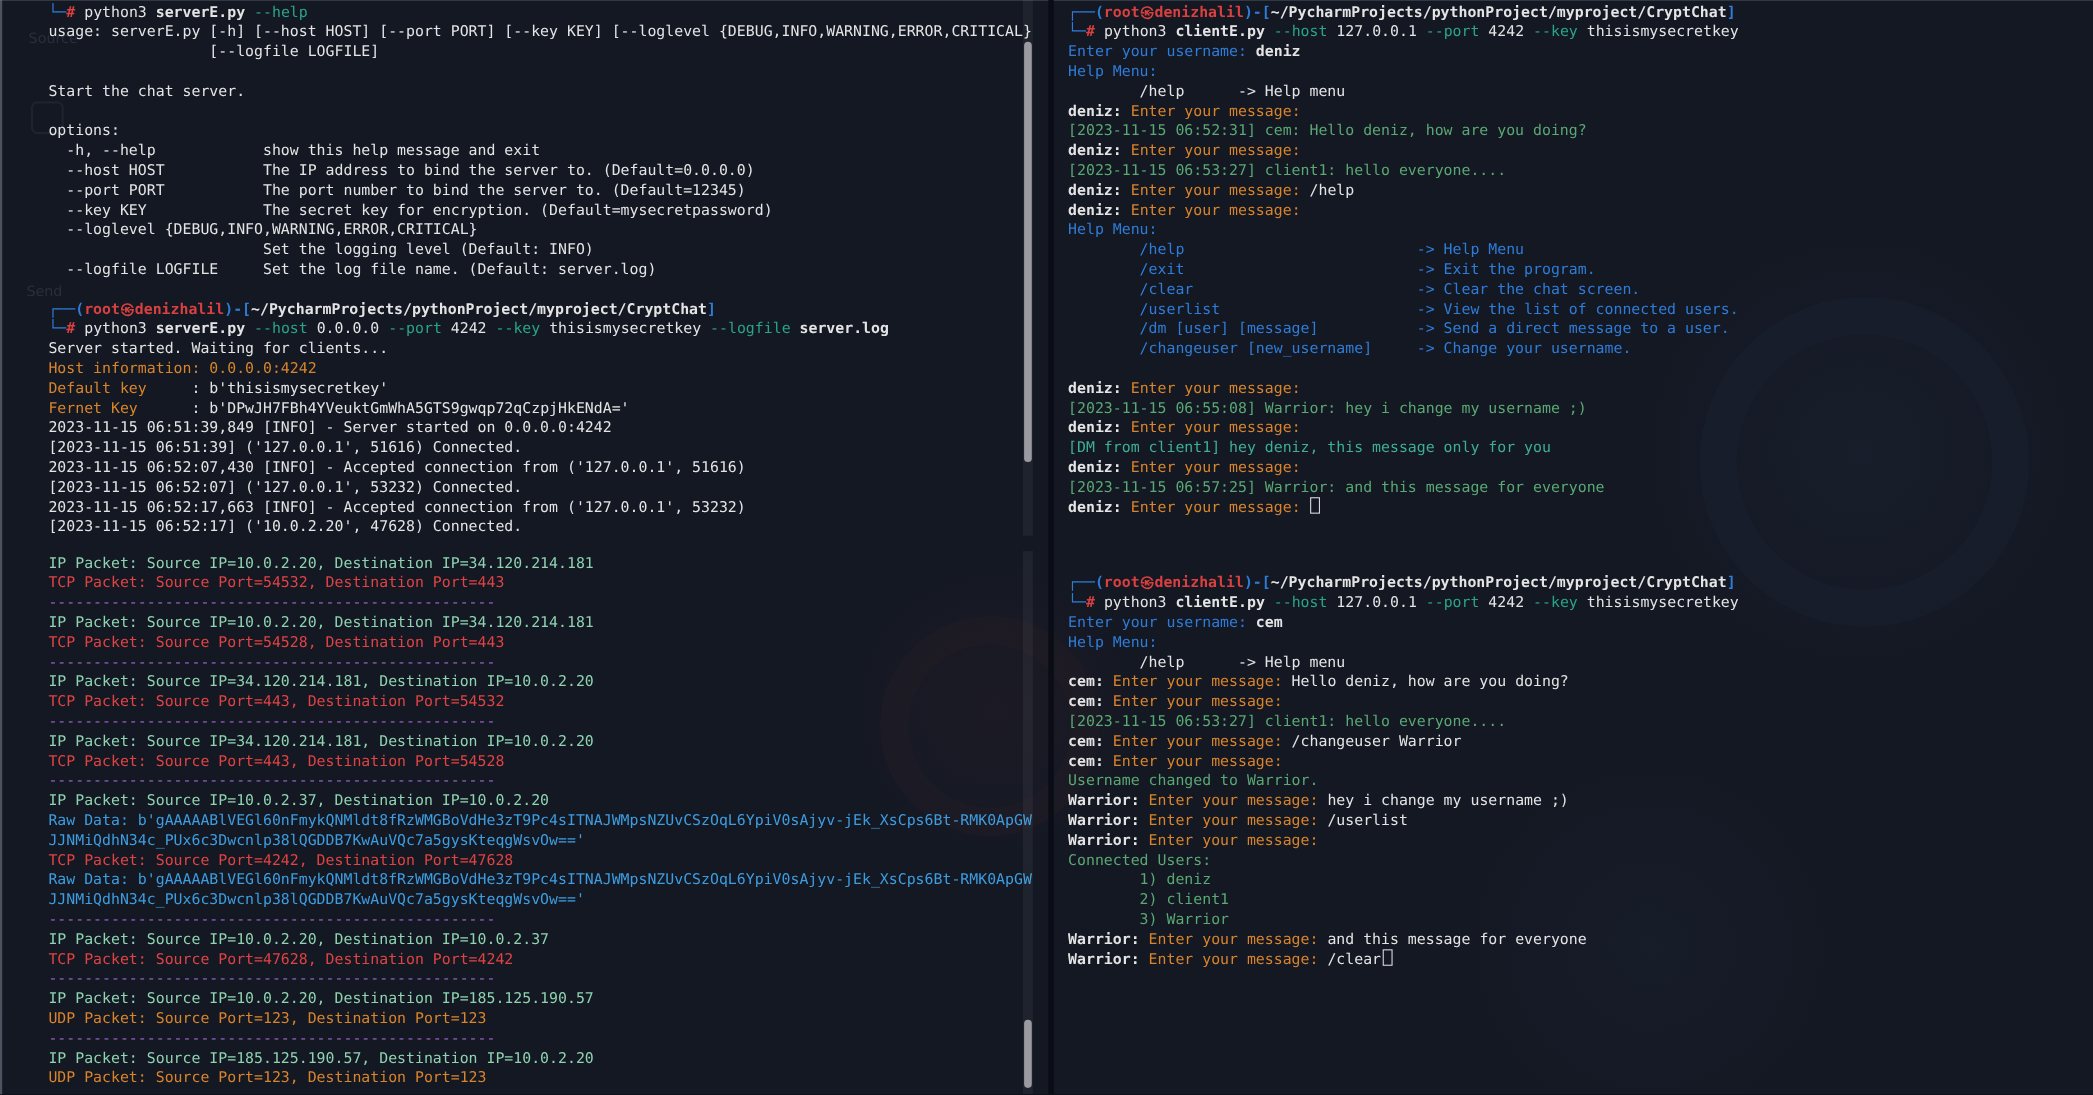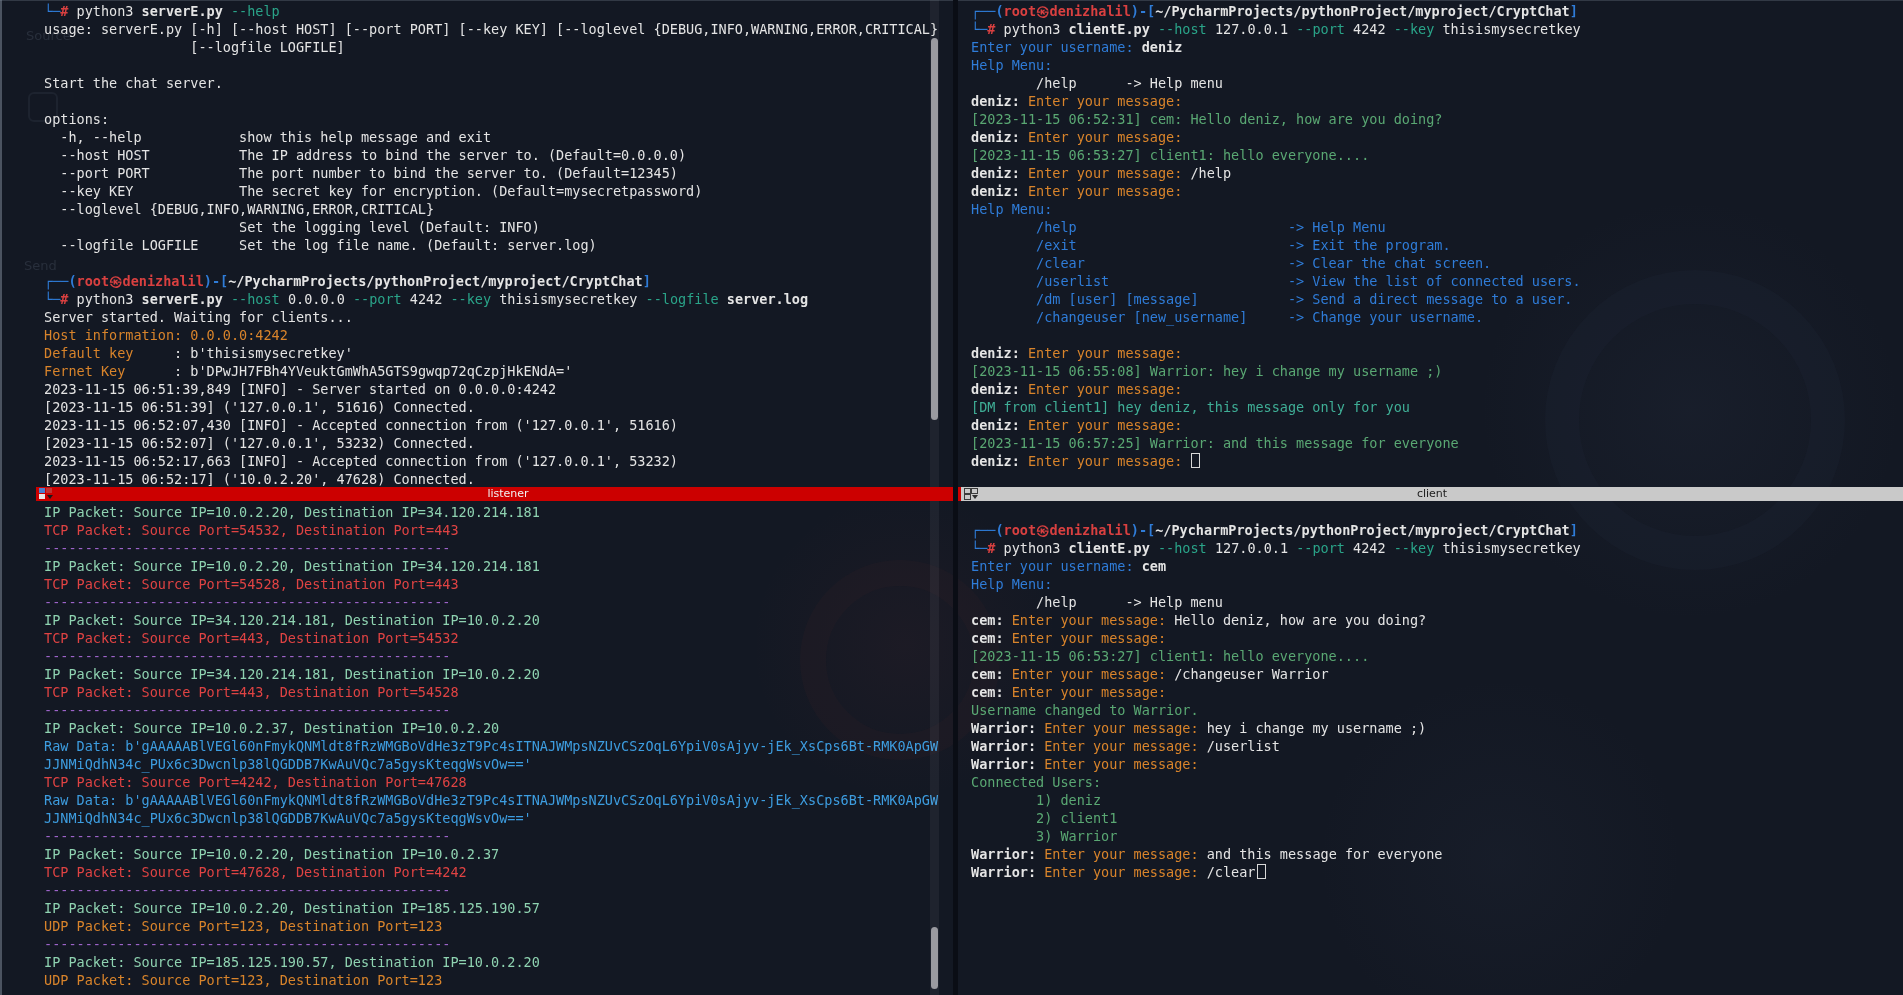--- a/index.html
+++ b/index.html
@@ -64,51 +64,29 @@
   <div class="ghost" style="left:24px; top:258px;">Send</div>
   <div class="ghost-ring ring1"></div>
   <div class="ghost-ring ring2"></div>
 
   <div class="col col-left">
     <div class="pane pane-top"><div class="tl"><span style="color: rgb(47, 124, 216); font-weight: bold;">└─</span><span style="color: rgb(217, 64, 64); font-weight: bold;">#</span><span> python3 </span><span style="font-weight: bold;">serverE.py</span><span style="color: rgb(42, 164, 137);"> --help</span></div><div class="tl"><span>usage: serverE.py [-h] [--host HOST] [--port PORT] [--key KEY] [--loglevel {DEBUG,INFO,WARNING,ERROR,CRITICAL}]</span></div><div class="tl"><span>                  [--logfile LOGFILE]</span></div><div class="tl"></div><div class="tl"><span>Start the chat server.</span></div><div class="tl"></div><div class="tl"><span>options:</span></div><div class="tl"><span>  -h, --help            show this help message and exit</span></div><div class="tl"><span>  --host HOST           The IP address to bind the server to. (Default=0.0.0.0)</span></div><div class="tl"><span>  --port PORT           The port number to bind the server to. (Default=12345)</span></div><div class="tl"><span>  --key KEY             The secret key for encryption. (Default=mysecretpassword)</span></div><div class="tl"><span>  --loglevel {DEBUG,INFO,WARNING,ERROR,CRITICAL}</span></div><div class="tl"><span>                        Set the logging level (Default: INFO)</span></div><div class="tl"><span>  --logfile LOGFILE     Set the log file name. (Default: server.log)</span></div><div class="tl"></div><div class="tl"><span style="color: rgb(47, 124, 216); font-weight: bold;">┌──(</span><span style="color: rgb(217, 64, 64); font-weight: bold;">root㉿denizhalil</span><span style="color: rgb(47, 124, 216); font-weight: bold;">)-[</span><span style="font-weight: bold;">~/PycharmProjects/pythonProject/myproject/CryptChat</span><span style="color: rgb(47, 124, 216); font-weight: bold;">]</span></div><div class="tl"><span style="color: rgb(47, 124, 216); font-weight: bold;">└─</span><span style="color: rgb(217, 64, 64); font-weight: bold;">#</span><span> python3 </span><span style="font-weight: bold;">serverE.py</span><span style="color: rgb(42, 164, 137);"> --host</span><span> 0.0.0.0</span><span style="color: rgb(42, 164, 137);"> --port</span><span> 4242</span><span style="color: rgb(42, 164, 137);"> --key</span><span> thisismysecretkey</span><span style="color: rgb(42, 164, 137);"> --logfile</span><span> </span><span style="font-weight: bold;">server.log</span></div><div class="tl"><span>Server started. Waiting for clients...</span></div><div class="tl"><span style="color: rgb(217, 132, 43);">Host information: 0.0.0.0:4242</span></div><div class="tl"><span style="color: rgb(217, 132, 43);">Default key     </span><span>: b'thisismysecretkey'</span></div><div class="tl"><span style="color: rgb(217, 132, 43);">Fernet Key      </span><span>: b'DPwJH7FBh4YVeuktGmWhA5GTS9gwqp72qCzpjHkENdA='</span></div><div class="tl"><span>2023-11-15 06:51:39,849 [INFO] - Server started on 0.0.0.0:4242</span></div><div class="tl"><span>[2023-11-15 06:51:39] ('127.0.0.1', 51616) Connected.</span></div><div class="tl"><span>2023-11-15 06:52:07,430 [INFO] - Accepted connection from ('127.0.0.1', 51616)</span></div><div class="tl"><span>[2023-11-15 06:52:07] ('127.0.0.1', 53232) Connected.</span></div><div class="tl"><span>2023-11-15 06:52:17,663 [INFO] - Accepted connection from ('127.0.0.1', 53232)</span></div><div class="tl"><span>[2023-11-15 06:52:17] ('10.0.2.20', 47628) Connected.</span></div></div>
     <div class="scrollbar" style="top:0; height:487px; z-index:3;">
       <div class="thumb thumb-server"></div>
     </div>
 
-    <div class="titlebar red">
-      <span class="group-icon">
-        <svg width="15" height="12" viewBox="0 0 15 12">
-          <rect x="0" y="0" width="6" height="5" fill="#4a7fd0"></rect>
-          <rect x="7" y="0" width="6" height="5" fill="#c03434"></rect>
-          <rect x="0" y="6" width="6" height="5" fill="#e9e9e9"></rect>
-          <path d="M8 7 L14 7 L11 11 Z" fill="#1a1a1a"></path>
-        </svg>
-      </span>
-      <span class="tb-title">listener</span>
-    </div>
 
     <div class="pane pane-bottom"><div class="tl"><span style="color: rgb(143, 211, 177);">IP Packet: Source IP=10.0.2.20, Destination IP=34.120.214.181</span></div><div class="tl"><span style="color: rgb(224, 67, 67);">TCP Packet: Source Port=54532, Destination Port=443</span></div><div class="tl"><span style="color: rgb(157, 99, 201);">--------------------------------------------------</span></div><div class="tl"><span style="color: rgb(143, 211, 177);">IP Packet: Source IP=10.0.2.20, Destination IP=34.120.214.181</span></div><div class="tl"><span style="color: rgb(224, 67, 67);">TCP Packet: Source Port=54528, Destination Port=443</span></div><div class="tl"><span style="color: rgb(157, 99, 201);">--------------------------------------------------</span></div><div class="tl"><span style="color: rgb(143, 211, 177);">IP Packet: Source IP=34.120.214.181, Destination IP=10.0.2.20</span></div><div class="tl"><span style="color: rgb(224, 67, 67);">TCP Packet: Source Port=443, Destination Port=54532</span></div><div class="tl"><span style="color: rgb(157, 99, 201);">--------------------------------------------------</span></div><div class="tl"><span style="color: rgb(143, 211, 177);">IP Packet: Source IP=34.120.214.181, Destination IP=10.0.2.20</span></div><div class="tl"><span style="color: rgb(224, 67, 67);">TCP Packet: Source Port=443, Destination Port=54528</span></div><div class="tl"><span style="color: rgb(157, 99, 201);">--------------------------------------------------</span></div><div class="tl"><span style="color: rgb(143, 211, 177);">IP Packet: Source IP=10.0.2.37, Destination IP=10.0.2.20</span></div><div class="tl"><span style="color: rgb(61, 157, 224);">Raw Data: b'gAAAAABlVEGl60nFmykQNMldt8fRzWMGBoVdHe3zT9Pc4sITNAJWMpsNZUvCSzOqL6YpiV0sAjyv-jEk_XsCps6Bt-RMK0ApGWpbhBRMB</span></div><div class="tl"><span style="color: rgb(61, 157, 224);">JJNMiQdhN34c_PUx6c3Dwcnlp38lQGDDB7KwAuVQc7a5gysKteqgWsvOw=='</span></div><div class="tl"><span style="color: rgb(224, 67, 67);">TCP Packet: Source Port=4242, Destination Port=47628</span></div><div class="tl"><span style="color: rgb(61, 157, 224);">Raw Data: b'gAAAAABlVEGl60nFmykQNMldt8fRzWMGBoVdHe3zT9Pc4sITNAJWMpsNZUvCSzOqL6YpiV0sAjyv-jEk_XsCps6Bt-RMK0ApGWpbhBRMB</span></div><div class="tl"><span style="color: rgb(61, 157, 224);">JJNMiQdhN34c_PUx6c3Dwcnlp38lQGDDB7KwAuVQc7a5gysKteqgWsvOw=='</span></div><div class="tl"><span style="color: rgb(157, 99, 201);">--------------------------------------------------</span></div><div class="tl"><span style="color: rgb(143, 211, 177);">IP Packet: Source IP=10.0.2.20, Destination IP=10.0.2.37</span></div><div class="tl"><span style="color: rgb(224, 67, 67);">TCP Packet: Source Port=47628, Destination Port=4242</span></div><div class="tl"><span style="color: rgb(157, 99, 201);">--------------------------------------------------</span></div><div class="tl"><span style="color: rgb(143, 211, 177);">IP Packet: Source IP=10.0.2.20, Destination IP=185.125.190.57</span></div><div class="tl"><span style="color: rgb(217, 132, 43);">UDP Packet: Source Port=123, Destination Port=123</span></div><div class="tl"><span style="color: rgb(157, 99, 201);">--------------------------------------------------</span></div><div class="tl"><span style="color: rgb(143, 211, 177);">IP Packet: Source IP=185.125.190.57, Destination IP=10.0.2.20</span></div><div class="tl"><span style="color: rgb(217, 132, 43);">UDP Packet: Source Port=123, Destination Port=123</span></div></div>
     <div class="scrollbar" style="top:501px; height:494px; z-index:3;">
       <div class="thumb thumb-listener"></div>
     </div>
   </div>
 
   <div class="divider"></div>
 
   <div class="col col-right">
     <div class="pane pane-top"><div class="tl"><span style="color: rgb(47, 124, 216); font-weight: bold;">┌──(</span><span style="color: rgb(217, 64, 64); font-weight: bold;">root㉿denizhalil</span><span style="color: rgb(47, 124, 216); font-weight: bold;">)-[</span><span style="font-weight: bold;">~/PycharmProjects/pythonProject/myproject/CryptChat</span><span style="color: rgb(47, 124, 216); font-weight: bold;">]</span></div><div class="tl"><span style="color: rgb(47, 124, 216); font-weight: bold;">└─</span><span style="color: rgb(217, 64, 64); font-weight: bold;">#</span><span> python3 </span><span style="font-weight: bold;">clientE.py</span><span style="color: rgb(42, 164, 137);"> --host</span><span> 127.0.0.1</span><span style="color: rgb(42, 164, 137);"> --port</span><span> 4242</span><span style="color: rgb(42, 164, 137);"> --key</span><span> thisismysecretkey</span></div><div class="tl"><span style="color: rgb(47, 124, 216);">Enter your username: </span><span style="font-weight: bold;">deniz</span></div><div class="tl"><span style="color: rgb(47, 124, 216);">Help Menu:</span></div><div class="tl"><span>        /help      -&gt; Help menu</span></div><div class="tl"><span style="font-weight: bold;">deniz: </span><span style="color: rgb(217, 132, 43);">Enter your message: </span></div><div class="tl"><span style="color: rgb(90, 168, 115);">[2023-11-15 06:52:31] cem: Hello deniz, how are you doing?</span></div><div class="tl"><span style="font-weight: bold;">deniz: </span><span style="color: rgb(217, 132, 43);">Enter your message: </span></div><div class="tl"><span style="color: rgb(90, 168, 115);">[2023-11-15 06:53:27] client1: hello everyone....</span></div><div class="tl"><span style="font-weight: bold;">deniz: </span><span style="color: rgb(217, 132, 43);">Enter your message: </span><span>/help</span></div><div class="tl"><span style="font-weight: bold;">deniz: </span><span style="color: rgb(217, 132, 43);">Enter your message: </span></div><div class="tl"><span style="color: rgb(47, 124, 216);">Help Menu:</span></div><div class="tl"><span style="color: rgb(47, 124, 216);">        /help                          -&gt; Help Menu</span></div><div class="tl"><span style="color: rgb(47, 124, 216);">        /exit                          -&gt; Exit the program.</span></div><div class="tl"><span style="color: rgb(47, 124, 216);">        /clear                         -&gt; Clear the chat screen.</span></div><div class="tl"><span style="color: rgb(47, 124, 216);">        /userlist                      -&gt; View the list of connected users.</span></div><div class="tl"><span style="color: rgb(47, 124, 216);">        /dm [user] [message]           -&gt; Send a direct message to a user.</span></div><div class="tl"><span style="color: rgb(47, 124, 216);">        /changeuser [new_username]     -&gt; Change your username.</span></div><div class="tl"></div><div class="tl"><span style="font-weight: bold;">deniz: </span><span style="color: rgb(217, 132, 43);">Enter your message: </span></div><div class="tl"><span style="color: rgb(90, 168, 115);">[2023-11-15 06:55:08] Warrior: hey i change my username ;)</span></div><div class="tl"><span style="font-weight: bold;">deniz: </span><span style="color: rgb(217, 132, 43);">Enter your message: </span></div><div class="tl"><span style="color: rgb(63, 174, 150);">[DM from client1] hey deniz, this message only for you</span></div><div class="tl"><span style="font-weight: bold;">deniz: </span><span style="color: rgb(217, 132, 43);">Enter your message: </span></div><div class="tl"><span style="color: rgb(90, 168, 115);">[2023-11-15 06:57:25] Warrior: and this message for everyone</span></div><div class="tl"><span style="font-weight: bold;">deniz: </span><span style="color: rgb(217, 132, 43);">Enter your message: </span><span class="cursor"></span></div></div>
 
-    <div class="titlebar gray">
-      <span class="group-icon">
-        <svg width="15" height="12" viewBox="0 0 15 12">
-          <rect x="0.5" y="0.5" width="6" height="5" fill="none" stroke="#3c3c3c"></rect>
-          <rect x="7.5" y="0.5" width="6" height="5" fill="none" stroke="#3c3c3c"></rect>
-          <rect x="0.5" y="6.5" width="6" height="5" fill="none" stroke="#3c3c3c"></rect>
-          <path d="M8 7 L14 7 L11 11 Z" fill="#2e2e2e"></path>
-        </svg>
-      </span>
-      <span class="tb-title">client</span>
-    </div>
 
     <div class="pane pane-bottom"><div class="tl"></div><div class="tl"><span style="color: rgb(47, 124, 216); font-weight: bold;">┌──(</span><span style="color: rgb(217, 64, 64); font-weight: bold;">root㉿denizhalil</span><span style="color: rgb(47, 124, 216); font-weight: bold;">)-[</span><span style="font-weight: bold;">~/PycharmProjects/pythonProject/myproject/CryptChat</span><span style="color: rgb(47, 124, 216); font-weight: bold;">]</span></div><div class="tl"><span style="color: rgb(47, 124, 216); font-weight: bold;">└─</span><span style="color: rgb(217, 64, 64); font-weight: bold;">#</span><span> python3 </span><span style="font-weight: bold;">clientE.py</span><span style="color: rgb(42, 164, 137);"> --host</span><span> 127.0.0.1</span><span style="color: rgb(42, 164, 137);"> --port</span><span> 4242</span><span style="color: rgb(42, 164, 137);"> --key</span><span> thisismysecretkey</span></div><div class="tl"><span style="color: rgb(47, 124, 216);">Enter your username: </span><span style="font-weight: bold;">cem</span></div><div class="tl"><span style="color: rgb(47, 124, 216);">Help Menu:</span></div><div class="tl"><span>        /help      -&gt; Help menu</span></div><div class="tl"><span style="font-weight: bold;">cem: </span><span style="color: rgb(217, 132, 43);">Enter your message: </span><span>Hello deniz, how are you doing?</span></div><div class="tl"><span style="font-weight: bold;">cem: </span><span style="color: rgb(217, 132, 43);">Enter your message: </span></div><div class="tl"><span style="color: rgb(90, 168, 115);">[2023-11-15 06:53:27] client1: hello everyone....</span></div><div class="tl"><span style="font-weight: bold;">cem: </span><span style="color: rgb(217, 132, 43);">Enter your message: </span><span>/changeuser Warrior</span></div><div class="tl"><span style="font-weight: bold;">cem: </span><span style="color: rgb(217, 132, 43);">Enter your message: </span></div><div class="tl"><span style="color: rgb(90, 168, 115);">Username changed to Warrior.</span></div><div class="tl"><span style="font-weight: bold;">Warrior: </span><span style="color: rgb(217, 132, 43);">Enter your message: </span><span>hey i change my username ;)</span></div><div class="tl"><span style="font-weight: bold;">Warrior: </span><span style="color: rgb(217, 132, 43);">Enter your message: </span><span>/userlist</span></div><div class="tl"><span style="font-weight: bold;">Warrior: </span><span style="color: rgb(217, 132, 43);">Enter your message: </span></div><div class="tl"><span style="color: rgb(90, 168, 115);">Connected Users:</span></div><div class="tl"><span style="color: rgb(90, 168, 115);">        1) deniz</span></div><div class="tl"><span style="color: rgb(90, 168, 115);">        2) client1</span></div><div class="tl"><span style="color: rgb(90, 168, 115);">        3) Warrior</span></div><div class="tl"><span style="font-weight: bold;">Warrior: </span><span style="color: rgb(217, 132, 43);">Enter your message: </span><span>and this message for everyone</span></div><div class="tl"><span style="font-weight: bold;">Warrior: </span><span style="color: rgb(217, 132, 43);">Enter your message: </span><span>/clear</span><span class="cursor"></span></div></div>
   </div>
 
 </div>
 
 </body></html>

